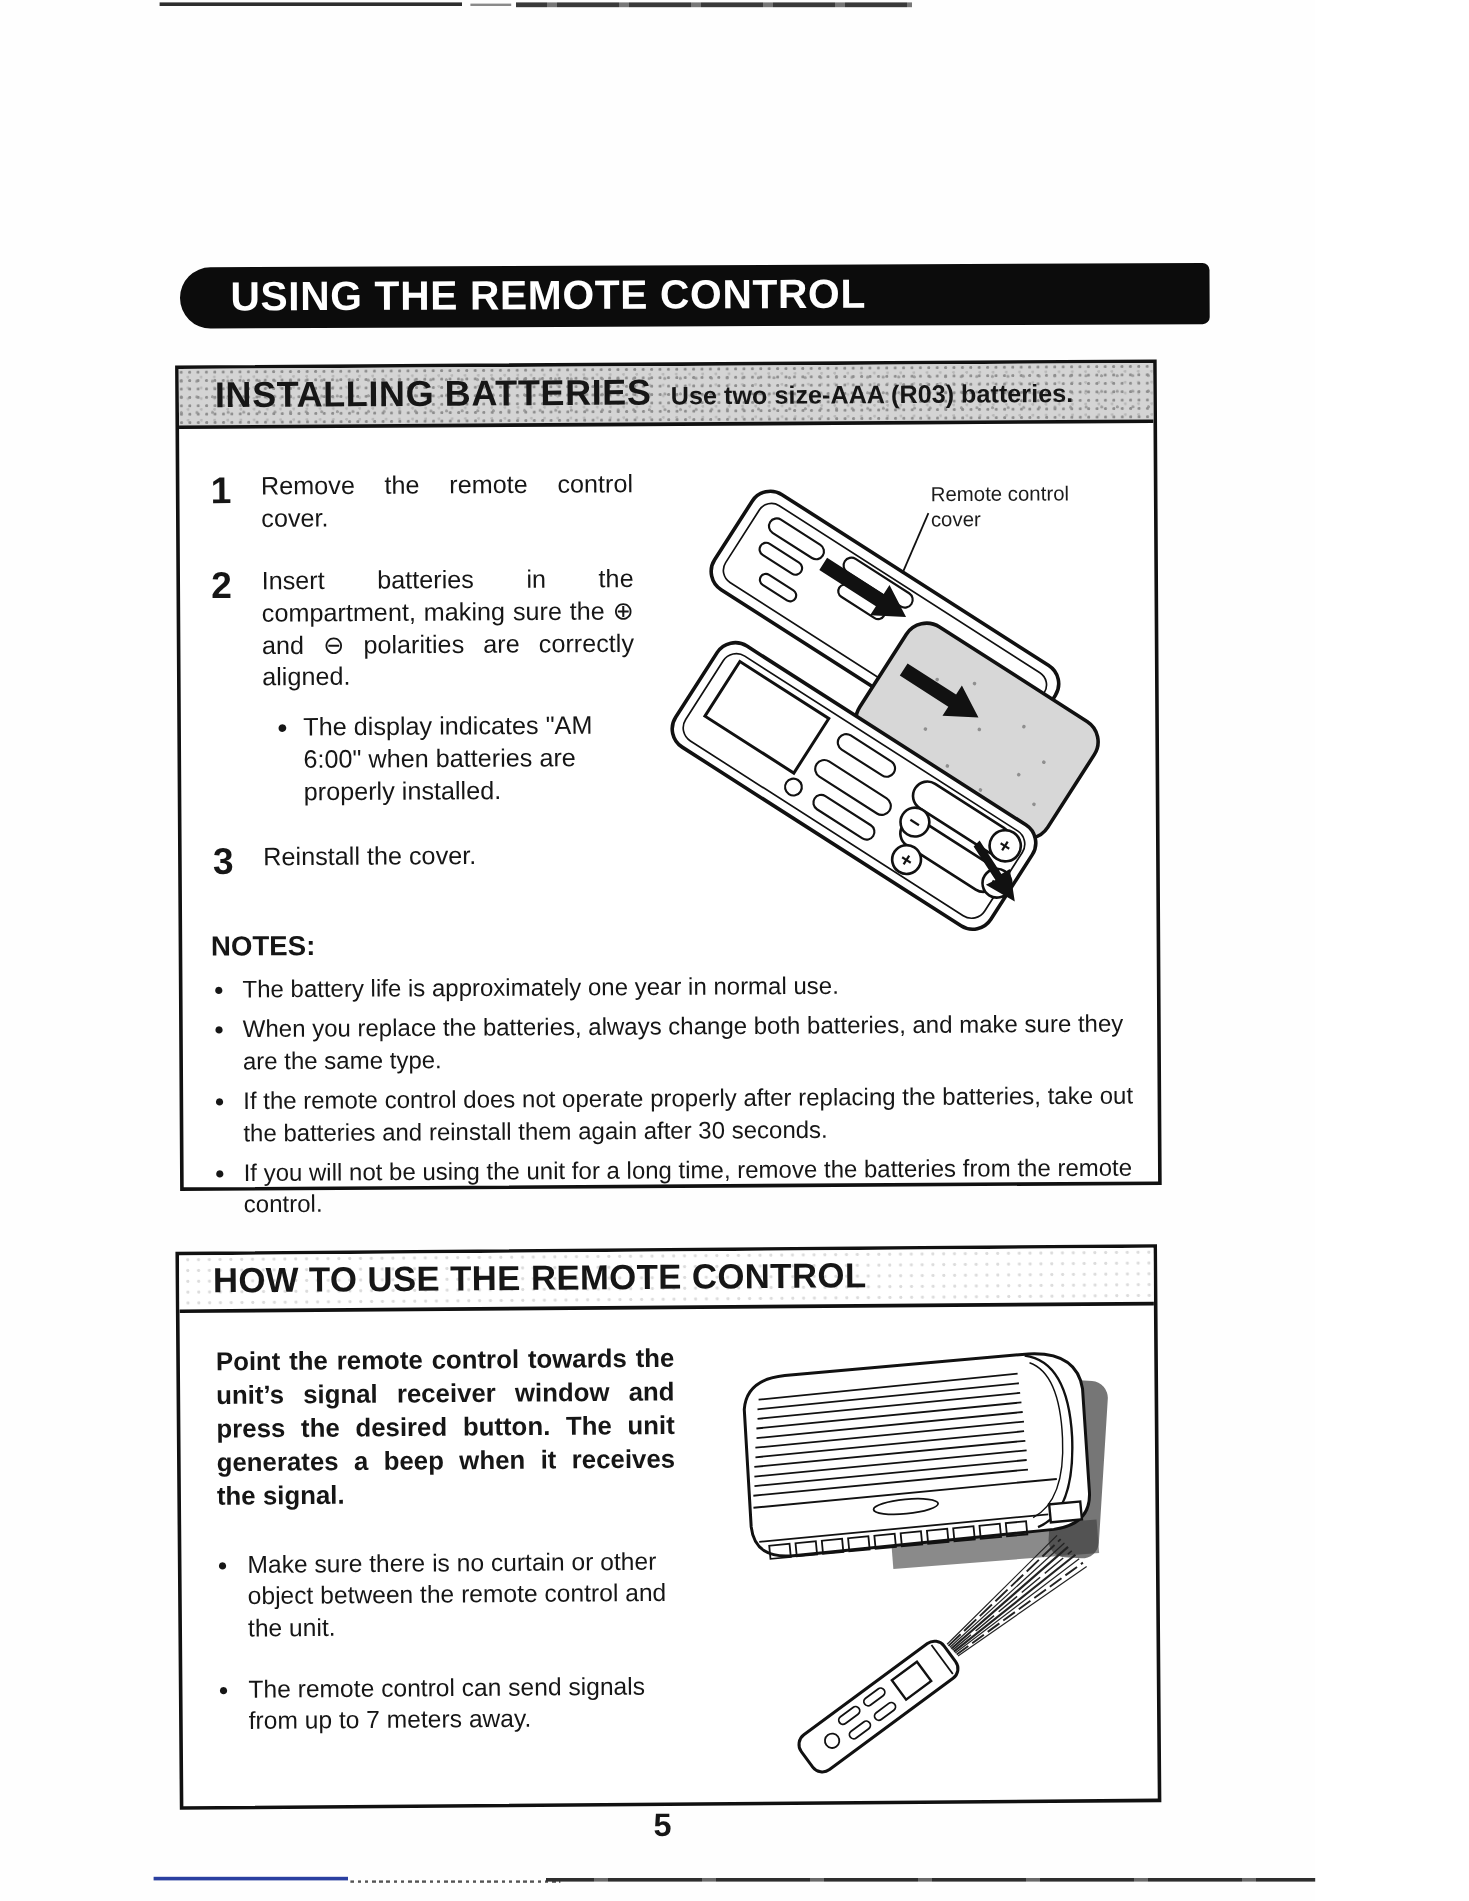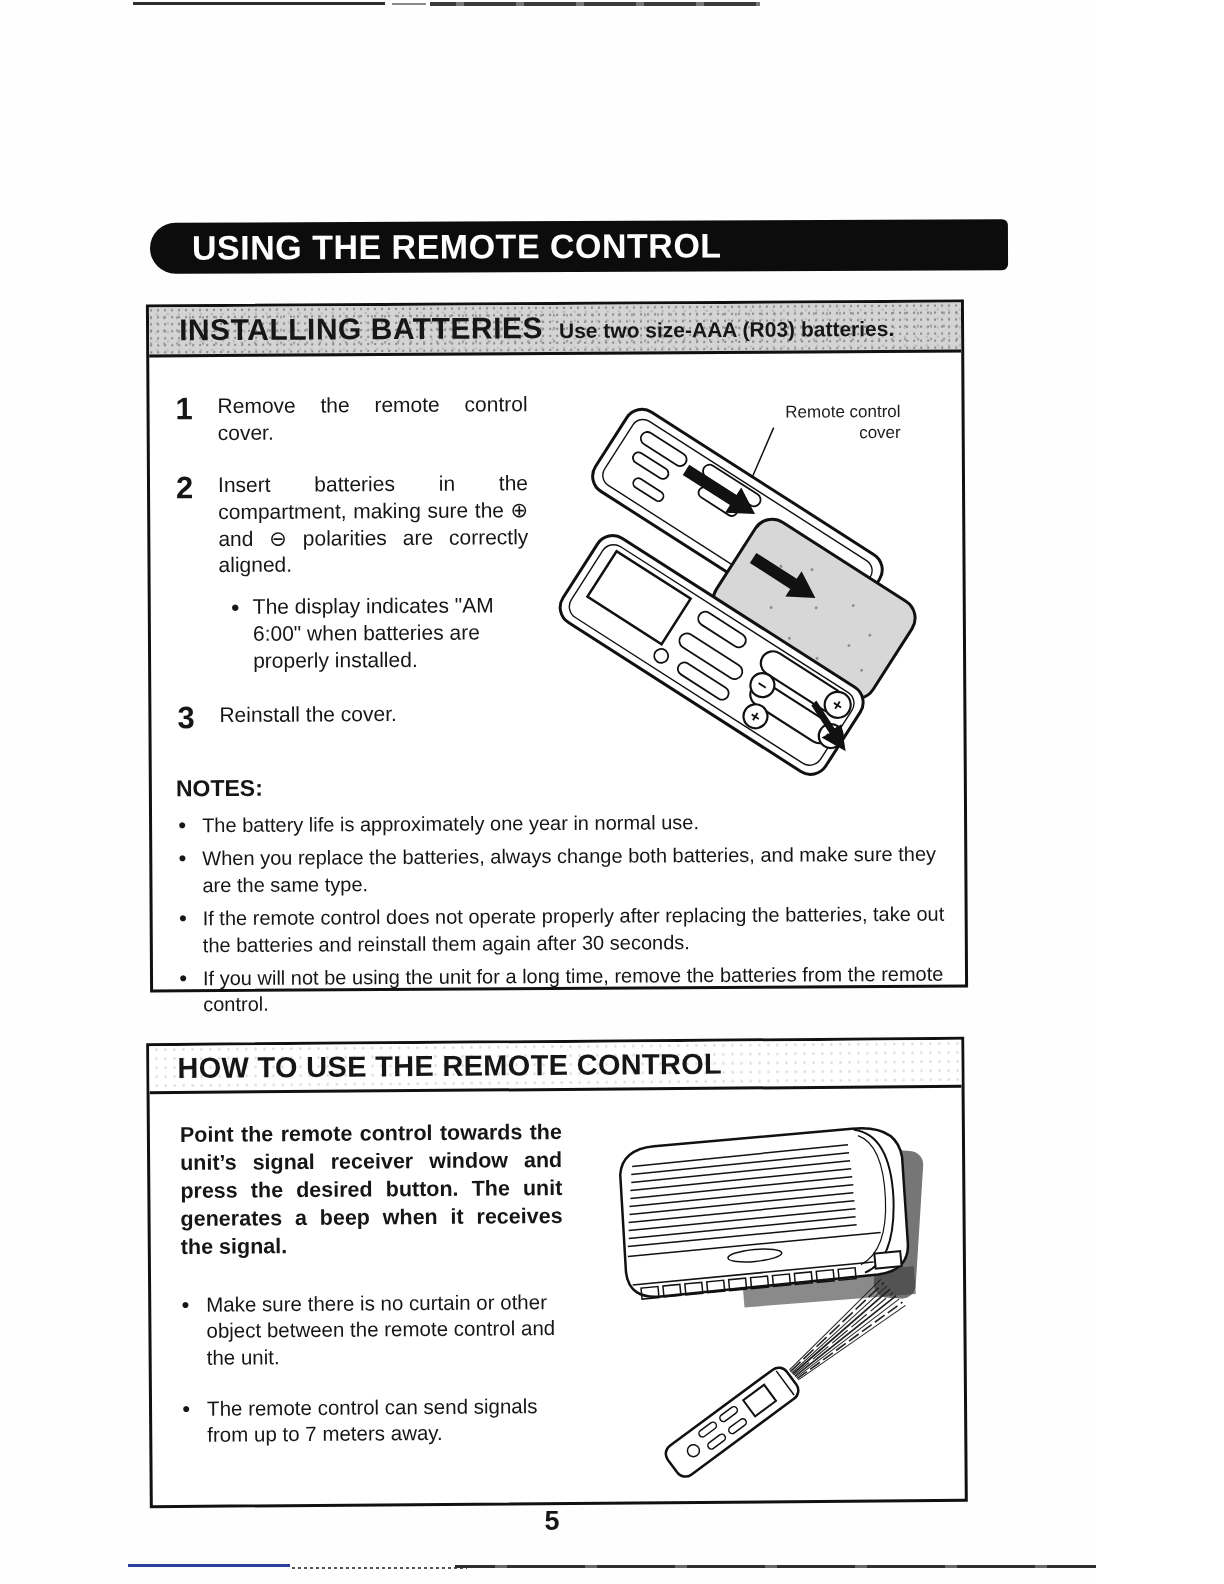--- a/index.html
+++ b/index.html
@@ -59,21 +59,21 @@
   .sub-bullet{display:flex;margin:15px 0 2px 12px;font-size:21px;line-height:1.28;}
   .sub-bullet .bl{flex:0 0 22px;font-size:15px;padding-top:3px;}
   
   .notes{position:absolute;left:24px;top:418px;width:770px;}
   .notes-title{font-size:23px;font-weight:700;margin-bottom:10px;}
   .notes ul{list-style:none;margin:0;padding:0;}
   .notes li{position:relative;padding-left:26px;font-size:20px;line-height:1.32;margin-bottom:7px;}
   .notes .bl{position:absolute;left:2px;top:3px;font-size:14px;}
   
   .illus1{position:absolute;left:402px;top:6px;width:406px;height:432px;}
-  .cover-label{position:absolute;left:224px;top:42px;width:125px;font-size:17px;line-height:1.25;color:#1c1c1c;text-align:right;}
+  .cover-label{position:absolute;left:224px;top:42px;width:125px;font-size:17px;line-height:1.25;color:#1c1c1c;}
   
   .howto-left{position:absolute;left:30px;top:28px;width:382px;}
   .intro{font-size:21.5px;font-weight:700;line-height:1.3;text-align:justify;margin-bottom:30px;}
   .howto-left ul{list-style:none;margin:0;padding:0;}
   .howto-left li{position:relative;padding-left:25px;font-size:20.5px;line-height:1.3;margin-bottom:24px;}
   .howto-left .bl{position:absolute;left:0;top:3px;font-size:14px;}
   .illus2{position:absolute;left:442px;top:14px;width:370px;height:392px;}
   
   .page-number{position:absolute;left:530px;top:1506px;width:44px;text-align:center;
     font-size:27px;font-weight:700;}

